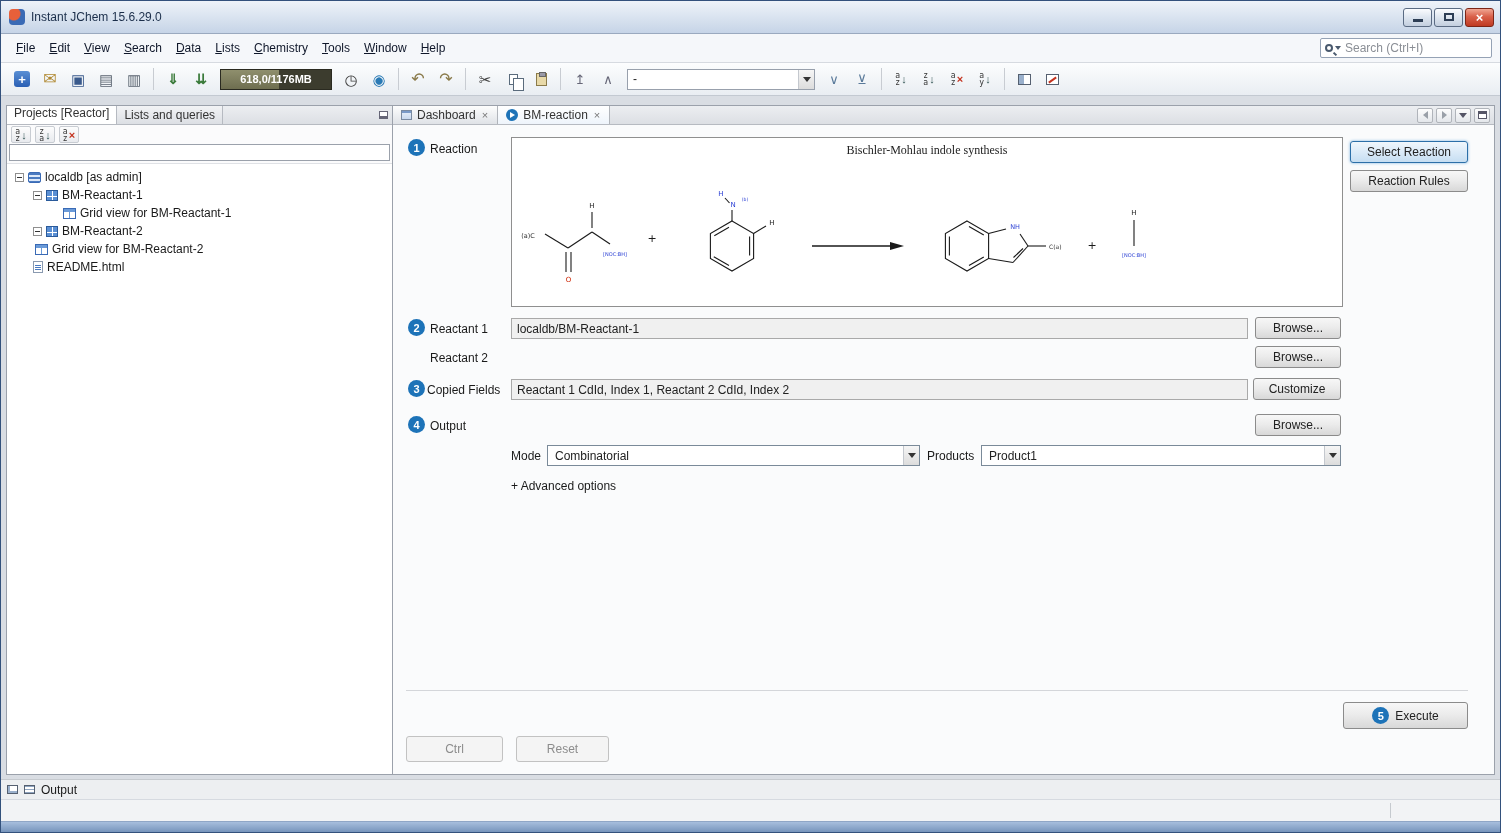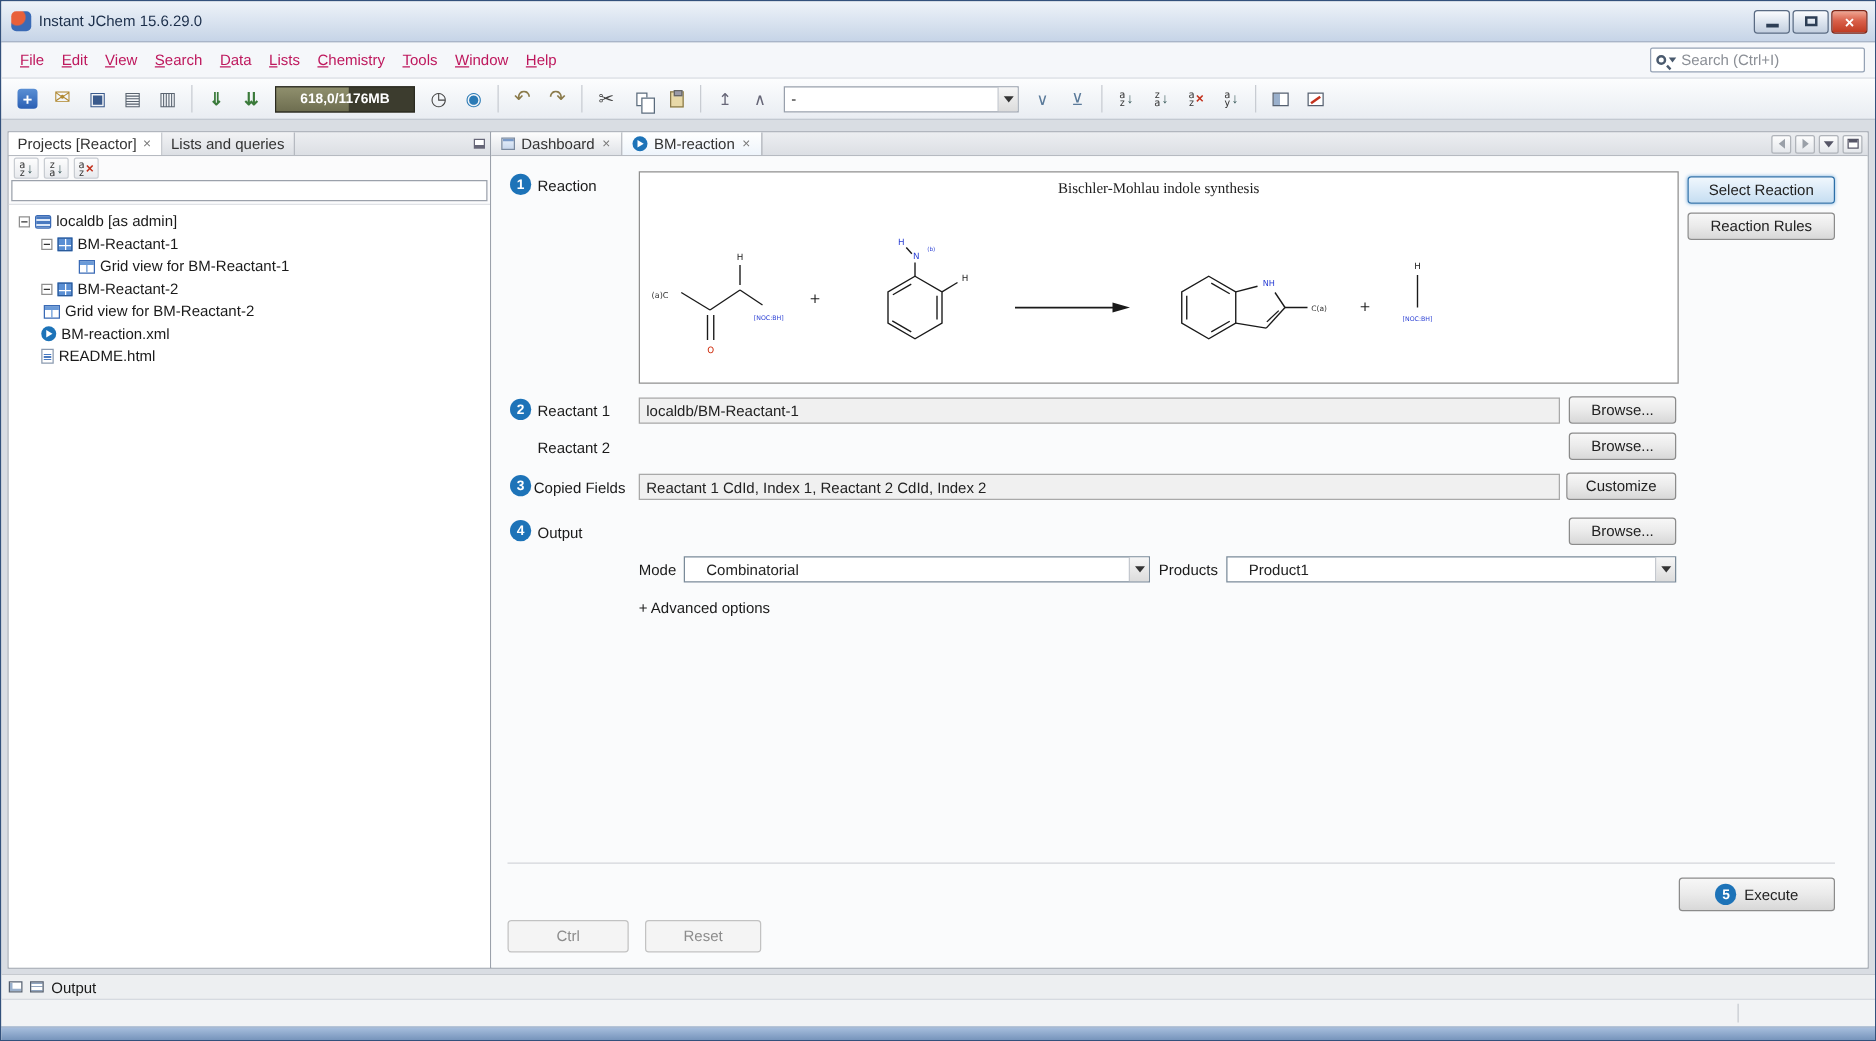--- a/index.html
+++ b/index.html
@@ -14,21 +14,21 @@
   .title-text { color:#1b2e4a; }
   .win-controls { margin-left:auto; display:flex; gap:2px; }
   .winbtn { width:29px; height:19px; border:1px solid #5a6b83; border-radius:3px;
     background:linear-gradient(#fbfcfe,#dde5ef 50%,#c3cfdf); display:flex; align-items:center; justify-content:center; cursor:default; }
   .winbtn.close { background:linear-gradient(#f0a693,#d9604a 45%,#bf3a22); border-color:#7c2516; color:#fff; font-weight:bold; font-size:13px; }
   .minbar { width:10px; height:3px; background:#2d3e55; margin-top:6px; }
   .maxbox { width:10px; height:8px; border:2px solid #2d3e55; }
 
   
   .menubar { height:29px; background:#f5f7fa; border-bottom:1px solid #d6dae0; display:flex; align-items:center; padding:0 8px; }
-  .menu-item { display:inline-block; padding:4px 7px; color:#be185d; cursor:default; }
+  .menu-item { display:inline-block; padding:4px 7px; color:#0f172a; cursor:default; }
   .menu-item::first-letter { text-decoration:underline; }
   .quick-search { margin-left:auto; width:172px; height:20px; border:1px solid #95a2b5; border-radius:2px;
     background:#fff; display:flex; align-items:center; padding:0 4px; }
   .lens { width:8px; height:8px; border:2px solid #4a5a6e; border-radius:50%; position:relative; margin-right:2px; flex:0 0 auto;}
   .lens::after { content:""; position:absolute; width:4px; height:2px; background:#4a5a6e; transform:rotate(45deg); left:6px; top:7px; }
   .lens-caret { width:0; height:0; border-left:3px solid transparent; border-right:3px solid transparent; border-top:4px solid #4a5a6e; margin-right:4px; }
   .quick-search input { border:none; outline:none; flex:1; font-size:12px; font-family:"Liberation Sans",sans-serif; color:#333; background:transparent; }
   .quick-search input::placeholder { color:#8b8f96; }
 
   
@@ -71,21 +71,21 @@
   
   .workspace { position:relative; height:683px; background:#d9dde3; }
   .panel { position:absolute; top:9px; bottom:4px; background:#fff; border:1px solid #9ba1ab; }
   .left-panel { left:5px; width:387px; display:flex; flex-direction:column; }
   .main-panel { left:391px; right:5px; display:flex; flex-direction:column; }
 
   
   .ptabs { height:19px; display:flex; background:linear-gradient(#eceef1,#dcdfe4); border-bottom:1px solid #b6bac1; align-items:stretch; }
   .ptab { display:flex; align-items:center; gap:4px; padding:0 7px; border-right:1px solid #b6bac1; font-size:12px; color:#333;
     background:linear-gradient(#f2f3f5,#dcdfe4); cursor:default; }
-  .ptab.active { background:#fff; }
+  .ptab.active { background:#fff;flex-direction:column; }
   .tab-close { font-size:11px; color:#777; line-height:1; padding:0 1px; }
   .panel-minimize { margin-left:auto; width:18px; display:flex; align-items:center; justify-content:center; }
   .ic-minimize-panel { width:9px; height:8px; border:1px solid #667; border-bottom-width:3px; background:#fff; }
 
   
   .side-toolbar { height:19px; display:flex; align-items:center; gap:4px; padding:0 4px; background:#fbfbfc; }
   .sbtn { width:20px; height:17px; display:flex; align-items:center; justify-content:center; border:1px solid #c8ccd2; border-radius:2px; background:linear-gradient(#fdfdfd,#e8eaee); }
   .filter-row { padding:0 2px 2px 2px; background:#fbfbfc; border-bottom:1px solid #e0e2e6;}
   .filter-row input { width:100%; height:17px; border:1px solid #9ba1ab; font-size:11px; padding:0 3px; font-family:"Liberation Sans",sans-serif;}
 
@@ -128,21 +128,21 @@
   .steplabel { position:absolute; font-size:12px; color:#1a1a1a; }
   .rxn-panel { position:absolute; left:118px; top:12px; width:832px; height:170px; background:#fff; border:1px solid #8f8f8f; }
   .rxn-title { position:absolute; top:5px; left:0; right:0; text-align:center; font-size:12px; color:#222;font-family:Liberation Serif, serif; }
   .rxn-svg { position:absolute; left:0; top:20px; width:830px; height:148px; }
   .btn { border:1px solid #8b8b8b; border-radius:3px; background:linear-gradient(#f7f7f7,#ebebeb 48%,#d8d8d8);
     font-size:12px; color:#222; font-family:"Liberation Sans",sans-serif; display:flex; align-items:center; justify-content:center; cursor:default; }
   .btn.focused { border-color:#2c6fa8; box-shadow:0 0 3px #7bb3e0; background:linear-gradient(#f0f7fd,#dcebf8 48%,#c6def2); }
   .btn.soft { border-color:#c2c2c2; background:#f4f4f4; color:#8c8c8c; }
   .field { position:absolute; height:21px; background:#f0f0f0; border:1px solid #a9a9a9; font-size:12px; color:#222;
     padding:0 5px; font-family:"Liberation Sans",sans-serif; }
-  .combo { position:absolute; height:21px; border:1px solid #7a8a99; background:#fff; display:flex; align-items:center; padding-left:17px; }
+  .combo { position:absolute; height:21px; border:1px solid #7a8a99; background:#fff; display:flex; align-items:center; padding-left:7px; }
   .combo .cval { flex:1; font-size:12px; color:#222; }
   .adv-link { position:absolute; font-size:12px; color:#1a1a1a; cursor:default; }
   .hline { position:absolute; left:13px; width:1062px; height:1px; background:#d4d6da; }
   .exec-btn { position:absolute; left:950px; top:577px; width:125px; height:27px; gap:6px; }
   .exec-num { width:17px; height:17px; border-radius:50%; background:#1d73b8; color:#fff; font-size:11px; font-weight:bold;
     display:flex; align-items:center; justify-content:center; }
 
   
   .statusbar { height:20px; background:#edeff1; border-top:1px solid #c6cacf; display:flex; align-items:center; padding:0 6px; gap:6px; }
   .sb-ic1 { width:11px; height:9px; border:1px solid #556070; background:#fff; box-shadow:inset 2px -2px #9ab0cc; }
@@ -370,24 +370,20 @@
           <span class="tlabel">Grid view for BM-Reactant-1</span>
         </div>
         <div class="trow" style="padding-left:26px">
           <span class="handle"></span>
           <span class="ti ti-entity"></span>
           <span class="tlabel">BM-Reactant-2</span>
         </div>
         <div class="trow" style="padding-left:28px">
           <span class="ti ti-grid"></span>
           <span class="tlabel">Grid view for BM-Reactant-2</span>
-        </div>
-        <div class="trow" style="padding-left:26px">
-          <span class="ti ti-reaction"></span>
-          <span class="tlabel">BM-reaction.xml</span>
         </div>
         <div class="trow" style="padding-left:26px">
           <span class="ti ti-html"></span>
           <span class="tlabel">README.html</span>
         </div>
       </div>
     </div>
 
     <div class="panel main-panel">
       <div class="etabs">

